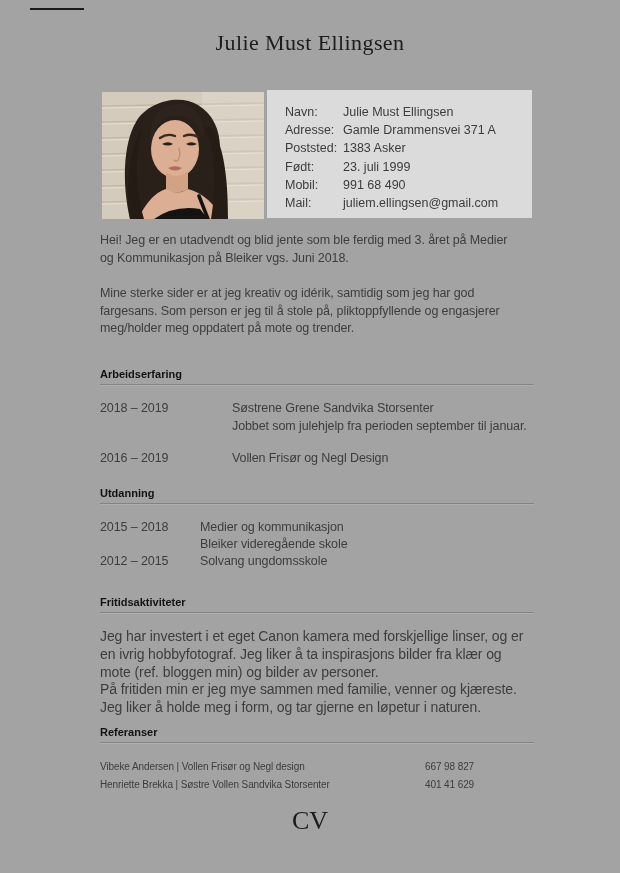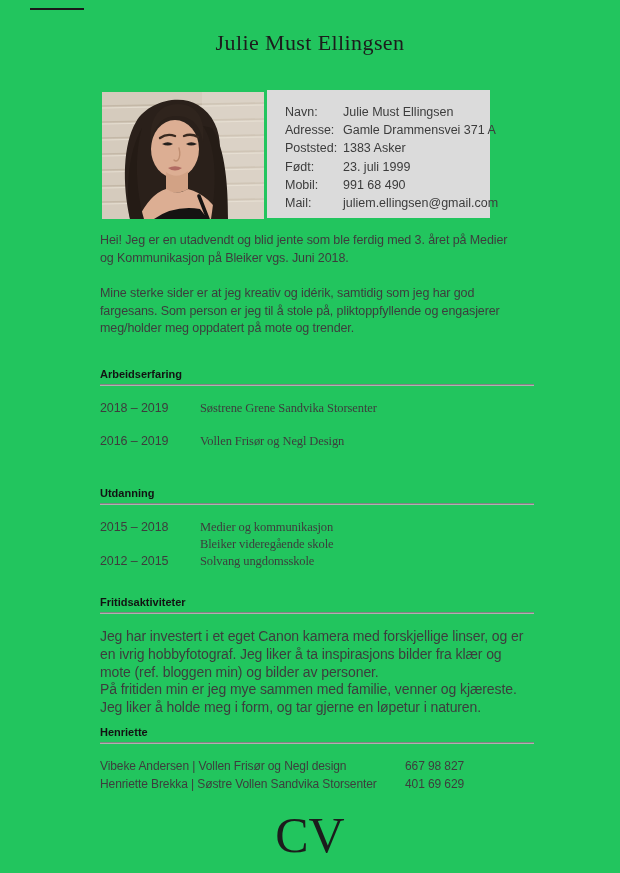--- a/index.html
+++ b/index.html
@@ -1,57 +1,57 @@
 <!DOCTYPE html>
 <html><head>
 <meta charset="utf-8">
 <style>
   html,body{margin:0;padding:0;background:#ffffff;}
   .page{
-    position:relative;width:620px;height:873px;background:#22c55e;
+    position:relative;width:620px;height:873px;background:#a3a3a3;
     font-family:"Liberation Sans",sans-serif;color:#3d3d3d;overflow:hidden;
   }
   .top-accent{position:absolute;left:30px;top:8px;width:54px;height:2px;background:#1a1a1a;}
   .title{
     position:absolute;top:30px;left:0;width:620px;margin:0;text-align:center;
     font-family:"Liberation Serif","DejaVu Serif",serif;font-weight:400;
     font-size:22px;color:#1c1c1c;letter-spacing:.4px;
   }
   .profile-row{position:absolute;top:90px;left:102px;width:432px;height:129px;}
   .photo{position:absolute;left:0;top:2px;width:162px;height:127px;overflow:hidden;}
   .photo svg{display:block;width:100%;height:100%;}
   .info-box{
-    position:absolute;left:165px;top:0;width:223px;height:128px;background:#dbdbdb;
+    position:absolute;left:165px;top:0;width:265px;height:128px;background:#dbdbdb;
     box-sizing:border-box;padding:13px 0 0 18px;font-size:12.5px;color:#3c3c3c;
   }
   .info-row{line-height:18.2px;white-space:nowrap;}
   .info-label{display:inline-block;width:58px;}
   .intro{position:absolute;left:100px;top:232px;width:438px;font-size:12.5px;line-height:17.5px;letter-spacing:-.1px;}
   .intro p{margin:0 16px 18px 0;}
   .sec{position:absolute;left:100px;width:434px;}
   .sec h2{margin:0;font-size:11px;line-height:17px;font-weight:700;color:#121212;}
   .rule{height:2px;margin-top:1px;background:linear-gradient(#6d6d6d,#c6c6c6);}
   .sec-work{top:366px;}
   .sec-edu{top:485px;}
   .sec-hobbies{top:594px;}
   .sec-refs{top:724px;}
   .entries{margin-top:14px;}
   .entry{display:flex;font-size:12.5px;line-height:17.5px;letter-spacing:-.1px;}
-  .sec-work .entry{margin-bottom:15px;}
+  .sec-work .entry{margin-bottom:15px;gap:32px;}
   .sec-edu .entry{margin-bottom:0;line-height:17.2px;}
   .period{flex:none;width:100px;}
-  .detail{flex:1;font-family:Liberation Serif, serif;}
+  .detail{flex:1;}
   .para{margin-top:14px;font-size:14px;line-height:17.8px;letter-spacing:-.1px;}
   .para p{margin:0;}
   .ref-rows{margin-top:14px;}
-  .ref-row{display:flex;font-size:12px;line-height:17.5px;letter-spacing:-.1px;}
+  .ref-row{display:flex;font-size:10px;line-height:17.5px;letter-spacing:-.1px;gap:20px;}
   .ref-name{flex:none;width:305px;white-space:nowrap;}
   .footer{
     position:absolute;top:806px;left:0;width:620px;text-align:center;
-    font-family:"Liberation Serif","DejaVu Serif",serif;font-size:50px;color:#1c1c1c;
+    font-family:"Liberation Serif","DejaVu Serif",serif;font-size:26px;color:#1c1c1c;
   }
 </style>
 </head>
 <body>
 
 <div class="page">
 
   <div class="top-accent"></div>
 
   <h1 class="title">Julie Must Ellingsen</h1>
@@ -124,20 +124,21 @@
   </div>
 
   <section class="sec sec-work">
     <h2>Arbeidserfaring</h2>
     <div class="rule"></div>
     <div class="entries">
       <div class="entry">
         <div class="period">2018 – 2019</div>
         <div class="detail">
           <div>Søstrene Grene Sandvika Storsenter</div>
+          <div>Jobbet som julehjelp fra perioden september til januar.</div>
         </div>
       </div>
       <div class="entry">
         <div class="period">2016 – 2019</div>
         <div class="detail">
           <div>Vollen Frisør og Negl Design</div>
         </div>
       </div>
     </div>
   </section>
@@ -165,29 +166,29 @@
   <section class="sec sec-hobbies">
     <h2>Fritidsaktiviteter</h2>
     <div class="rule"></div>
     <div class="para">
       <p>Jeg har investert i et eget Canon kamera med forskjellige linser, og er en ivrig hobbyfotograf. Jeg liker å ta inspirasjons bilder fra klær og mote (ref. bloggen min) og bilder av personer.</p>
       <p>På fritiden min er jeg mye sammen med familie, venner og kjæreste. Jeg liker å holde meg i form, og tar gjerne en løpetur i naturen.</p>
     </div>
   </section>
 
   <section class="sec sec-refs">
-    <h2>Henriette</h2>
+    <h2>Referanser</h2>
     <div class="rule"></div>
     <div class="ref-rows">
       <div class="ref-row">
         <div class="ref-name">Vibeke Andersen | Vollen Frisør og Negl design</div>
         <div class="ref-phone">667 98 827</div>
       </div>
       <div class="ref-row">
         <div class="ref-name">Henriette Brekka | Søstre Vollen Sandvika Storsenter</div>
-        <div class="ref-phone">401 69 629</div>
+        <div class="ref-phone">401 41 629</div>
       </div>
     </div>
   </section>
 
   <div class="footer">CV</div>
 
 </div>
 
 </body></html>

